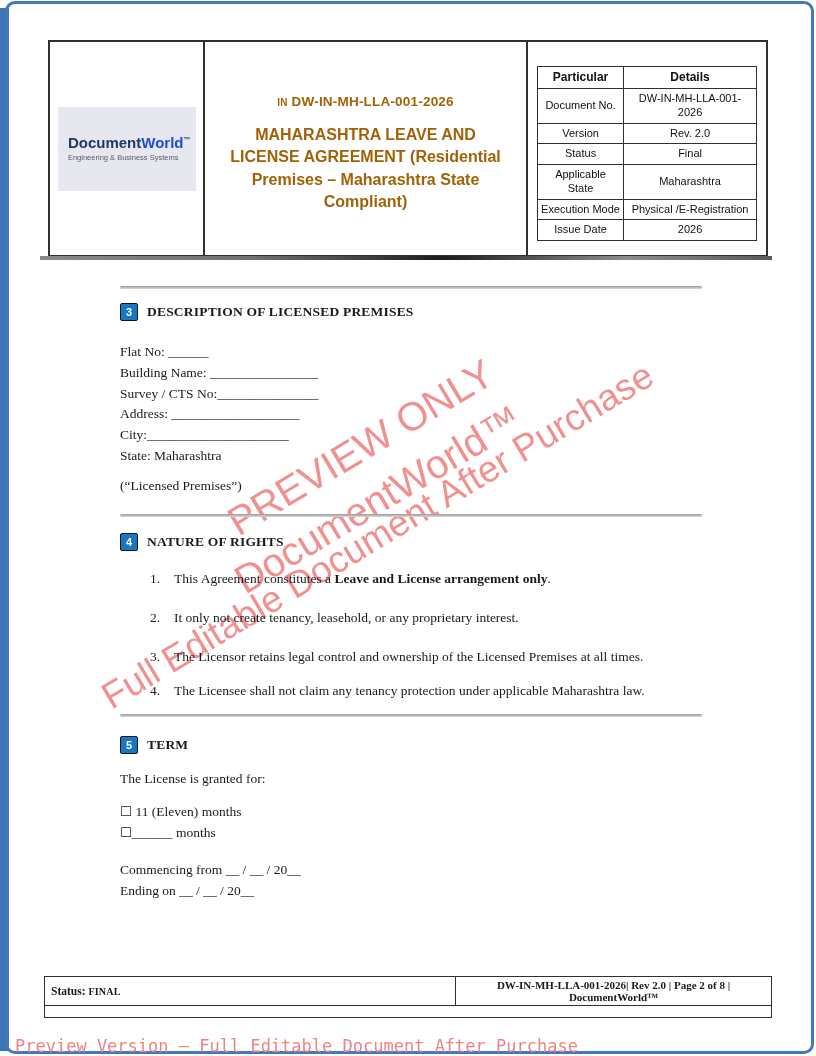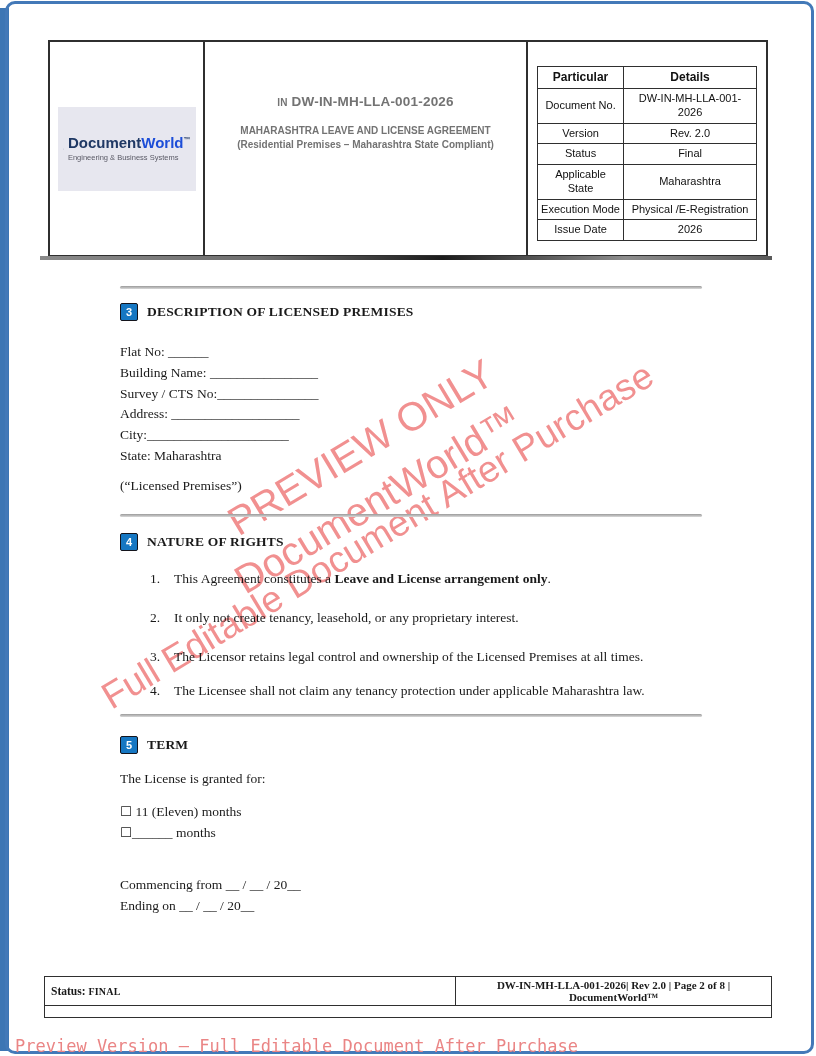--- a/index.html
+++ b/index.html
@@ -50,26 +50,26 @@
   }
   .logo-text { display:flex; flex-direction:column; line-height:1.05; }
   .logo-brand { font-family:"Liberation Sans", sans-serif; font-weight:bold; font-size:15px; white-space:nowrap; }
   .logo-brand .b1 { color:#1f3864; }
   .logo-brand .b2 { color:#1d4ed8; }
   .logo-brand .tm { font-size:7px; color:#1f3864; vertical-align:super; }
   .logo-tagline { font-family:"Liberation Sans", sans-serif; font-size:7.5px; color:#5a5a66; margin-top:4px; white-space:nowrap; }
 
   .title-cell {
     flex:1; border-right:2px solid #2f2f2f; text-align:center;
-    font-family:"Liberation Sans", sans-serif; font-weight:bold; color:#737373;
+    font-family:"Liberation Sans", sans-serif; font-weight:bold; color:#a16207;
     padding:52px 24px 0 24px;
   }
   .code-line { font-size:13.5px; letter-spacing:.2px; }
   .code-line .sc { font-size:10px; }
-  .doc-title { font-size:10px; line-height:1.4; margin-top:15px; }
+  .doc-title { font-size:16px; line-height:1.4; margin-top:15px; }
 
   .meta-cell { width:238px; padding:24px 9px 0 9px; }
   table.meta {
     width:100%; border-collapse:collapse;
     font-family:"Liberation Sans", sans-serif; font-size:11px; text-align:center; color:#111;
   }
   table.meta th, table.meta td { border:1.6px solid #2f2f2f; padding:3px 3px; line-height:1.25; }
   table.meta th { font-size:12px; font-weight:bold; }
 
   
@@ -94,21 +94,21 @@
 
   .num-list { margin-top:17px; }
   .num-item { display:flex; margin-bottom:18px; font-size:13.5px; line-height:21px; }
   .num-item .no { width:24px; margin-left:30px; flex:none; }
   .num-item .txt { flex:1; padding-right:4px; }
   .num-item .txt b { font-weight:bold; }
   .num-item.two-line { margin-bottom:13px; }
 
   .term-intro { margin-top:14px; font-size:13.5px; line-height:21px; }
   .term-options { margin-top:12px; font-size:13.5px; line-height:21.5px; }
-  .term-dates { margin-top:30px; font-size:13.5px; line-height:21px; }
+  .term-dates { margin-top:15px; font-size:13.5px; line-height:21px; }
 
   
   .doc-footer {
     position:absolute; left:44px; top:976px; width:728px; z-index:2;
     font-size:11.5px; font-weight:bold;
   }
   .doc-footer table { width:100%; border-collapse:collapse;border-radius:21px; }
   .doc-footer td { border:1.6px solid #2f2f2f; padding:2px 6px; }
   .footer-status { width:411px; text-align:left; }
   .footer-status .sv { font-size:10px; letter-spacing:.2px; }

